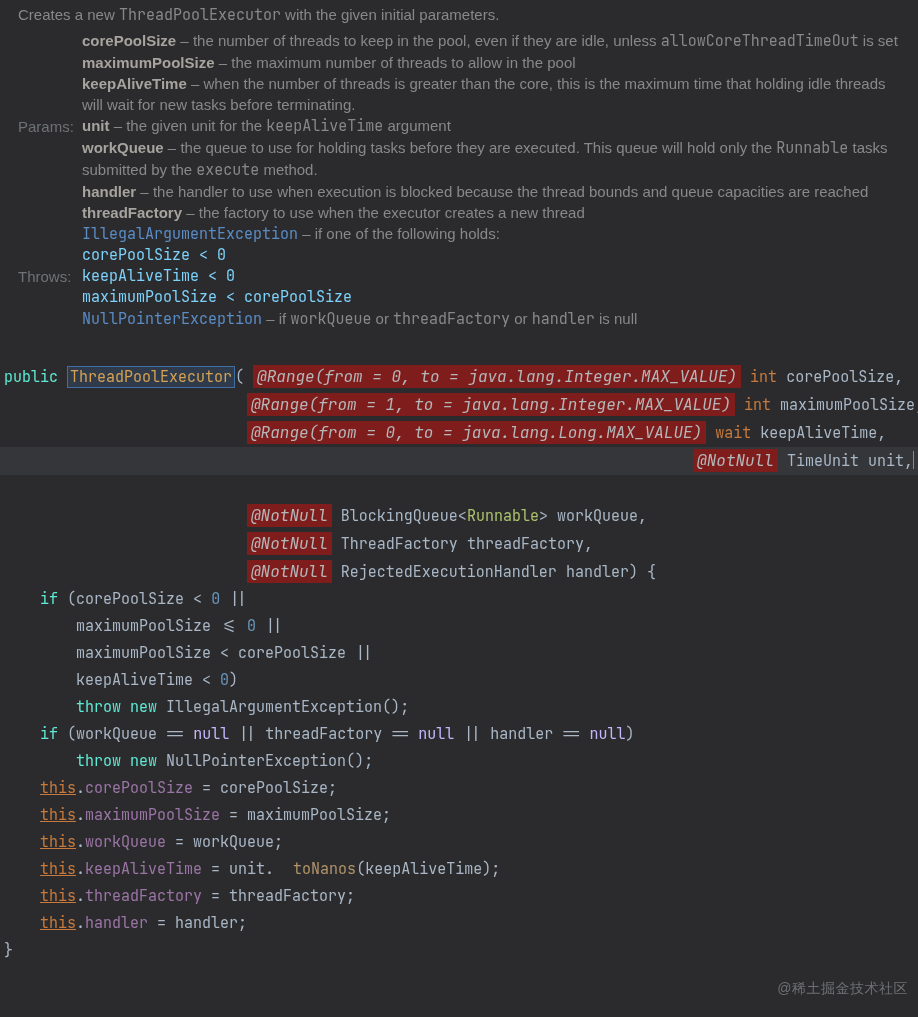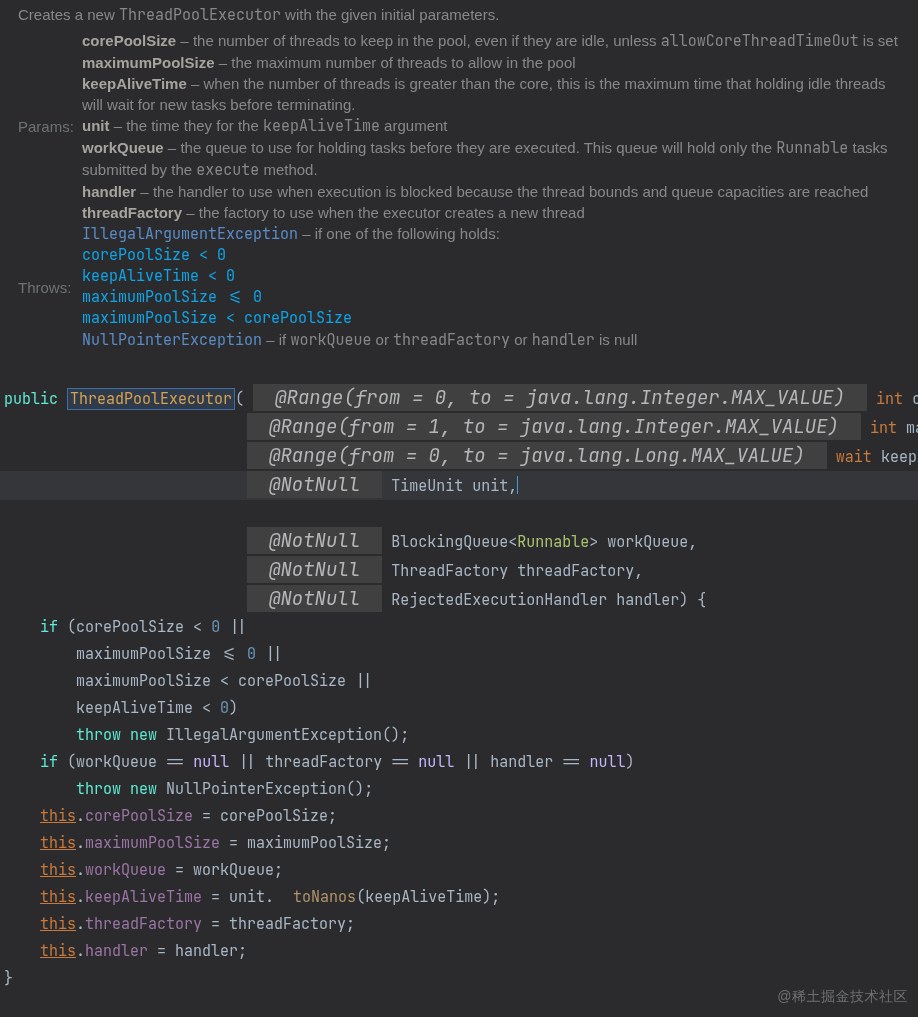--- a/index.html
+++ b/index.html
@@ -19,81 +19,80 @@
   .doc .desc { margin-bottom: 4px; }
   .doc .code-inline { font-family: "JetBrains Mono","Menlo","Consolas",monospace; color:#888888; }
   .doc-row { display:flex; align-items:center; }
   .doc-label { color:#6f7275; margin-right:6px; min-width:58px; }
   .doc-body  { flex:1; }
   .param-name  { color:#a7a39e; font-weight:600; }
   .param-dash  { color:#888888; }
   .param-desc  { color:#888888; }
   .param-line  { margin-left:0; }
   .exc-name    { color:#5a8cc6; font-family:"JetBrains Mono","Menlo","Consolas",monospace; }
-  .cond        { color:#0ea5e9; font-family:"JetBrains Mono","Menlo","Consolas",monospace; margin-left:0; }
+  .cond        { color:#7dd3fc; font-family:"JetBrains Mono","Menlo","Consolas",monospace; margin-left:0; }
   .doc-params .param-block { padding-left:0; }
   .doc-throws .param-block { padding-left:0; }
 
   
   .code { padding: 0 4px 10px 4px; font-family:"JetBrains Mono","Menlo","Consolas",monospace; font-size:15px; line-height:27px; white-space:pre; color:#a9b7c6; }
   .kw   { color:#5eead4; }      
   .kw-int { color:#c87a3c; }
-  .ann  { background:#404040; color:#b4b6b8; padding:1px 22px; border-radius:0; font-style:italic; font-size:19px;}
+  .ann  { background:#7f1d1d; color:#b4b6b8; padding:1px 4px; border-radius:0; font-style:italic; font-size:16px;}
   .type { color:#a9b7c6; }
   .ctor { color:#d6a152; }
   .ctor-box { border:1px solid #3f6ea5; padding:0 2px; background: #2f3b4a; }
   .pname{ color:#a9b7c6; }
   .num  { color:#6897bb; }
   .nul  { color:#c4b5fd; }
   .punc { color:#a9b7c6; }
   .meth { color:#b09369;margin-left:19px; }
   .field{ color:#9b75a6; }
   .gen  { color:#a9b7c6; }
   .rtype{ color:#abc26d; }
   .this { color:#c87a3c;text-decoration:underline; }
-  .caret-line { background:#34363a; display:block; margin:0 -4px; padding:0 4px; }
+  .caret-line { background:#34363a; display:block; margin:0 -4px; padding:0 4px;text-align:right; }
   .caret { display:inline-block; width:1px; height:18px; background:#3f9dd8; vertical-align:-3px; }
 
   .watermark {
     position:absolute;
-    right:10px; bottom:10px;
+    right:10px; bottom:18px;
     color:#7a7c7f;
     font-size:14px;
     letter-spacing:0.5px;
     opacity:0.85;
   }
 </style>
 </head>
 <body>
 
 <div class="doc">
   <div class="desc">
     <span>Creates a new </span><span class="code-inline">ThreadPoolExecutor</span><span> with the given initial parameters.</span>
   </div>
 
   <div class="doc-row doc-params">
     <div class="doc-label">Params:</div>
     <div class="doc-body param-block">
       <div class="param-line"><span class="param-name">corePoolSize</span><span class="param-dash"> – </span><span class="param-desc">the number of threads to keep in the pool, even if they are idle, unless </span><span class="code-inline">allowCoreThreadTimeOut</span><span class="param-desc"> is set</span></div>
       <div class="param-line"><span class="param-name">maximumPoolSize</span><span class="param-dash"> – </span><span class="param-desc">the maximum number of threads to allow in the pool</span></div>
       <div class="param-line"><span class="param-name">keepAliveTime</span><span class="param-dash"> – </span><span class="param-desc">when the number of threads is greater than the core, this is the maximum time that holding idle threads will wait for new tasks before terminating.</span></div>
-      <div class="param-line"><span class="param-name">unit</span><span class="param-dash"> – </span><span class="param-desc">the time they for the </span><span class="code-inline">keepAliveTime</span><span class="param-desc"> argument</span></div>
+      <div class="param-line"><span class="param-name">unit</span><span class="param-dash"> – </span><span class="param-desc">the given unit for the </span><span class="code-inline">keepAliveTime</span><span class="param-desc"> argument</span></div>
       <div class="param-line"><span class="param-name">workQueue</span><span class="param-dash"> – </span><span class="param-desc">the queue to use for holding tasks before they are executed. This queue will hold only the </span><span class="code-inline">Runnable</span><span class="param-desc"> tasks submitted by the </span><span class="code-inline">execute</span><span class="param-desc"> method.</span></div>
       <div class="param-line"><span class="param-name">handler</span><span class="param-dash"> – </span><span class="param-desc">the handler to use when execution is blocked because the thread bounds and queue capacities are reached</span></div>
       <div class="param-line"><span class="param-name">threadFactory</span><span class="param-dash"> – </span><span class="param-desc">the factory to use when the executor creates a new thread</span></div>
     </div>
   </div>
 
   <div class="doc-row doc-throws">
     <div class="doc-label">Throws:</div>
     <div class="doc-body param-block">
       <div class="param-line"><span class="exc-name">IllegalArgumentException</span><span class="param-dash"> – </span><span class="param-desc">if one of the following holds:</span></div>
       <div class="cond">corePoolSize &lt; 0</div>
       <div class="cond">keepAliveTime &lt; 0</div>
-      <div class="cond">maximumPoolSize &lt;= 0</div>
       <div class="cond">maximumPoolSize &lt; corePoolSize</div>
       <div class="param-line"><span class="exc-name">NullPointerException</span><span class="param-dash"> – </span><span class="param-desc">if </span><span class="code-inline">workQueue</span><span class="param-desc"> or </span><span class="code-inline">threadFactory</span><span class="param-desc"> or </span><span class="code-inline">handler</span><span class="param-desc"> is null</span></div>
     </div>
   </div>
 </div>
 
 <div class="code">
 <span><span class="kw">public</span> <span class="ctor-box"><span class="ctor">ThreadPoolExecutor</span></span><span class="punc">(</span> <span class="ann">@Range(from = 0, to = java.lang.Integer.MAX_VALUE)</span> <span class="kw-int">int</span> <span class="pname">corePoolSize</span><span class="punc">,</span></span>
 <span>                           <span class="ann">@Range(from = 1, to = java.lang.Integer.MAX_VALUE)</span> <span class="kw-int">int</span> <span class="pname">maximumPoolSize</span><span class="punc">,</span></span>
 <span>                           <span class="ann">@Range(from = 0, to = java.lang.Long.MAX_VALUE)</span> <span class="kw-int">wait</span> <span class="pname">keepAliveTime</span><span class="punc">,</span></span>

